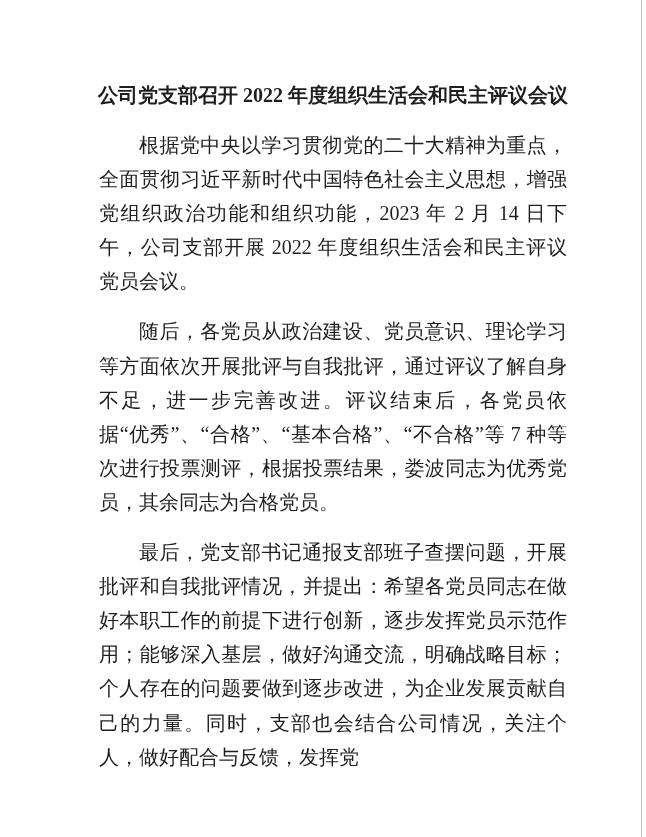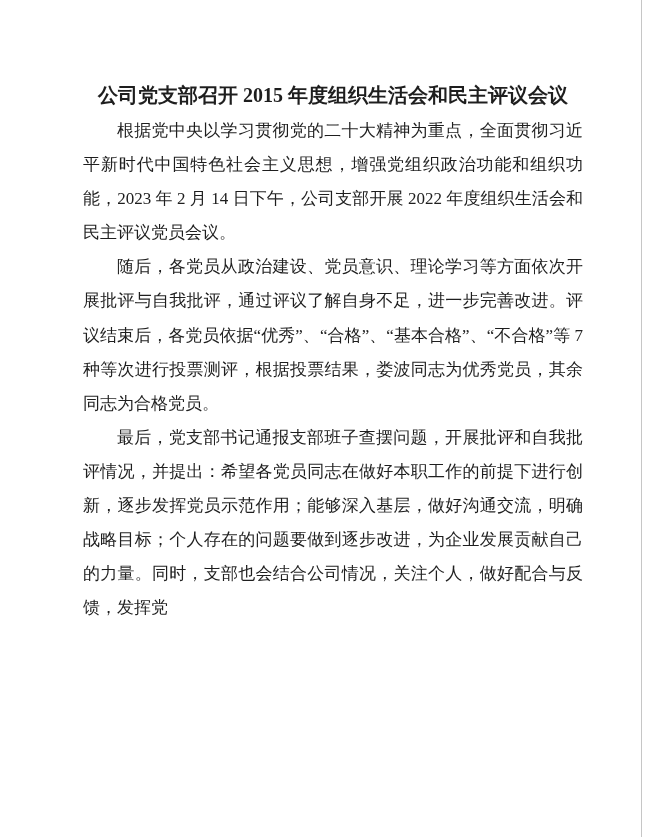--- a/index.html
+++ b/index.html
@@ -32,34 +32,34 @@
   }
   .doc-title {
     margin: 0 0 2px 0;
     font-size: 20px;
     line-height: 34px;
     font-weight: 700;
     text-align: center;
     white-space: nowrap;
   }
   .doc-body p {
-    margin: 0;
-    font-size: 17px;
+    margin: 16px;
+    font-size: 20px;
     line-height: 34.1px;
     text-align: justify;
     text-indent: 2em;
     word-break: break-all;
   }
 </style>
 </head>
 <body>
 
 <div class="screen">
   <div class="content">
-    <h1 class="doc-title">公司党支部召开 2015 年度组织生活会和民主评议会议</h1>
+    <h1 class="doc-title">公司党支部召开 2022 年度组织生活会和民主评议会议</h1>
     <div class="doc-body">
         <p>根据党中央以学习贯彻党的二十大精神为重点，全面贯彻习近平新时代中国特色社会主义思想，增强党组织政治功能和组织功能，2023 年 2 月 14 日下午，公司支部开展 2022 年度组织生活会和民主评议党员会议。</p>
         <p>随后，各党员从政治建设、党员意识、理论学习等方面依次开展批评与自我批评，通过评议了解自身不足，进一步完善改进。评议结束后，各党员依据“优秀”、“合格”、“基本合格”、“不合格”等 7 种等次进行投票测评，根据投票结果，娄波同志为优秀党员，其余同志为合格党员。</p>
         <p>最后，党支部书记通报支部班子查摆问题，开展批评和自我批评情况，并提出：希望各党员同志在做好本职工作的前提下进行创新，逐步发挥党员示范作用；能够深入基层，做好沟通交流，明确战略目标；个人存在的问题要做到逐步改进，为企业发展贡献自己的力量。同时，支部也会结合公司情况，关注个人，做好配合与反馈，发挥党</p>
       </div>
   </div>
   <div class="page-edge"></div>
 </div>
 
 </body></html>

